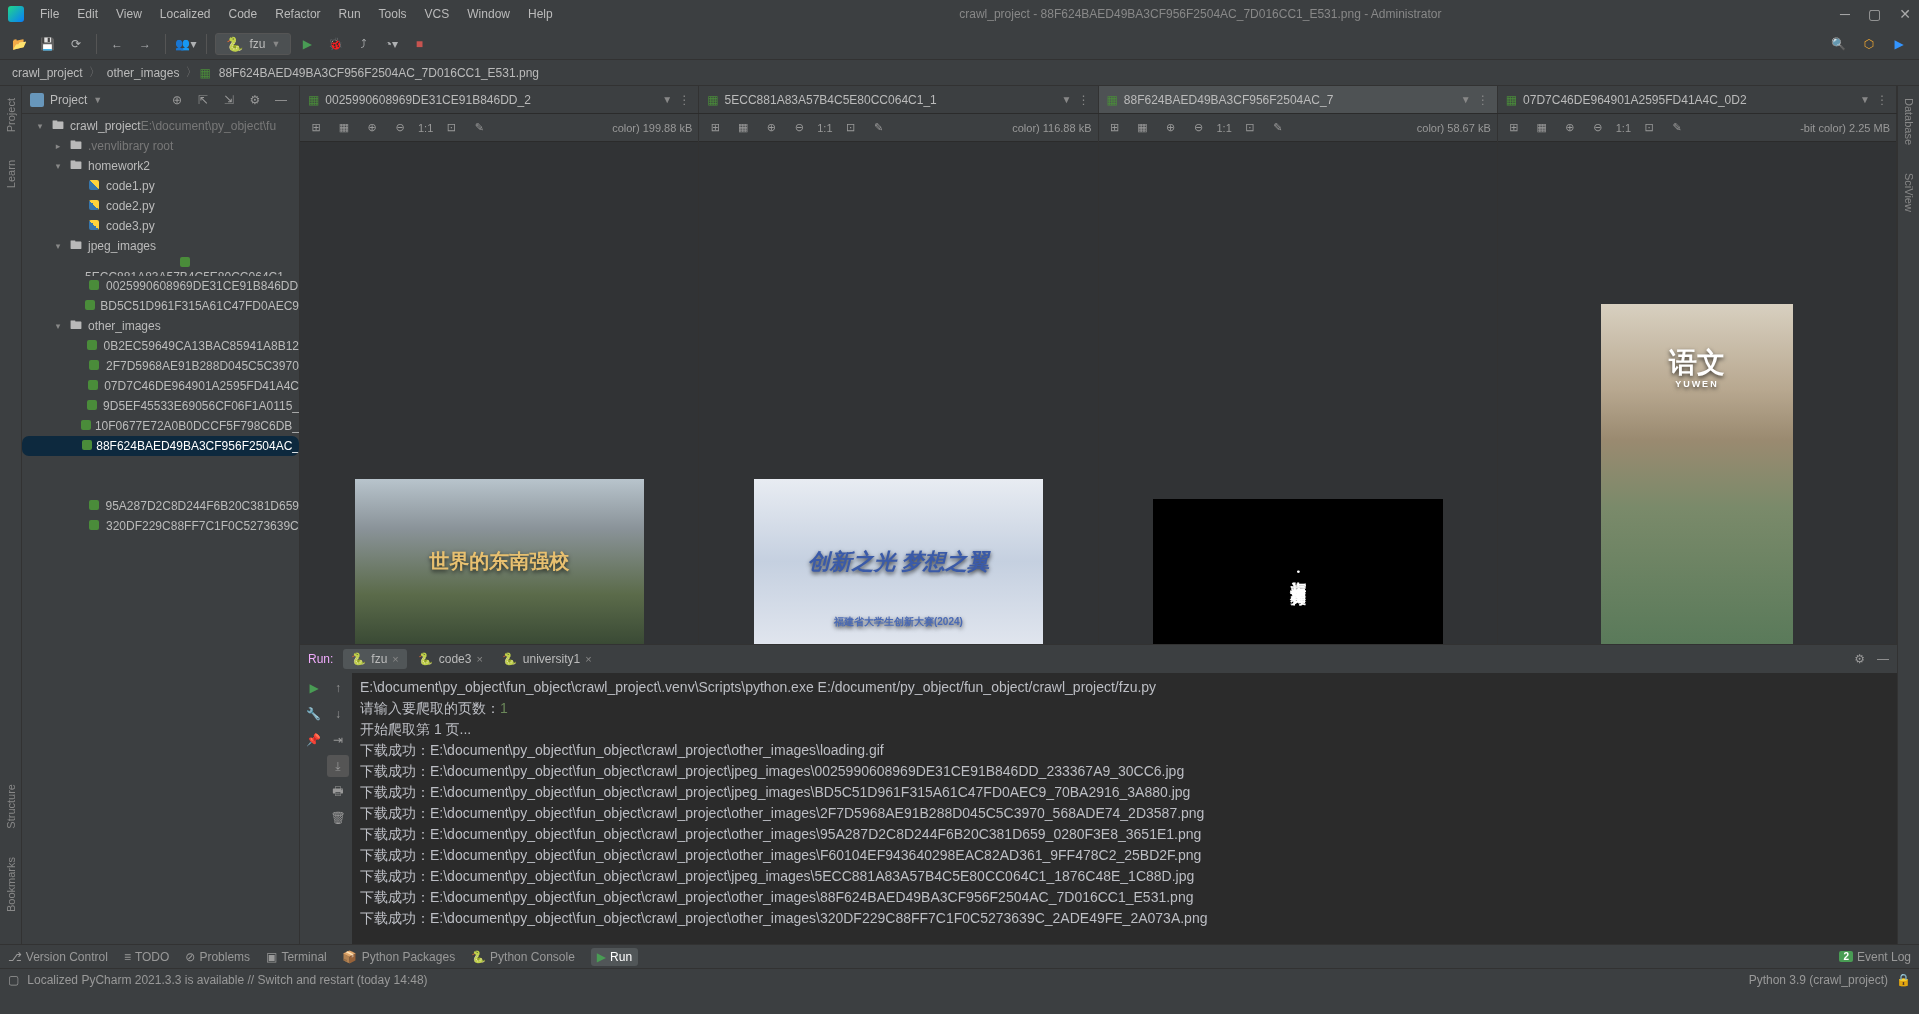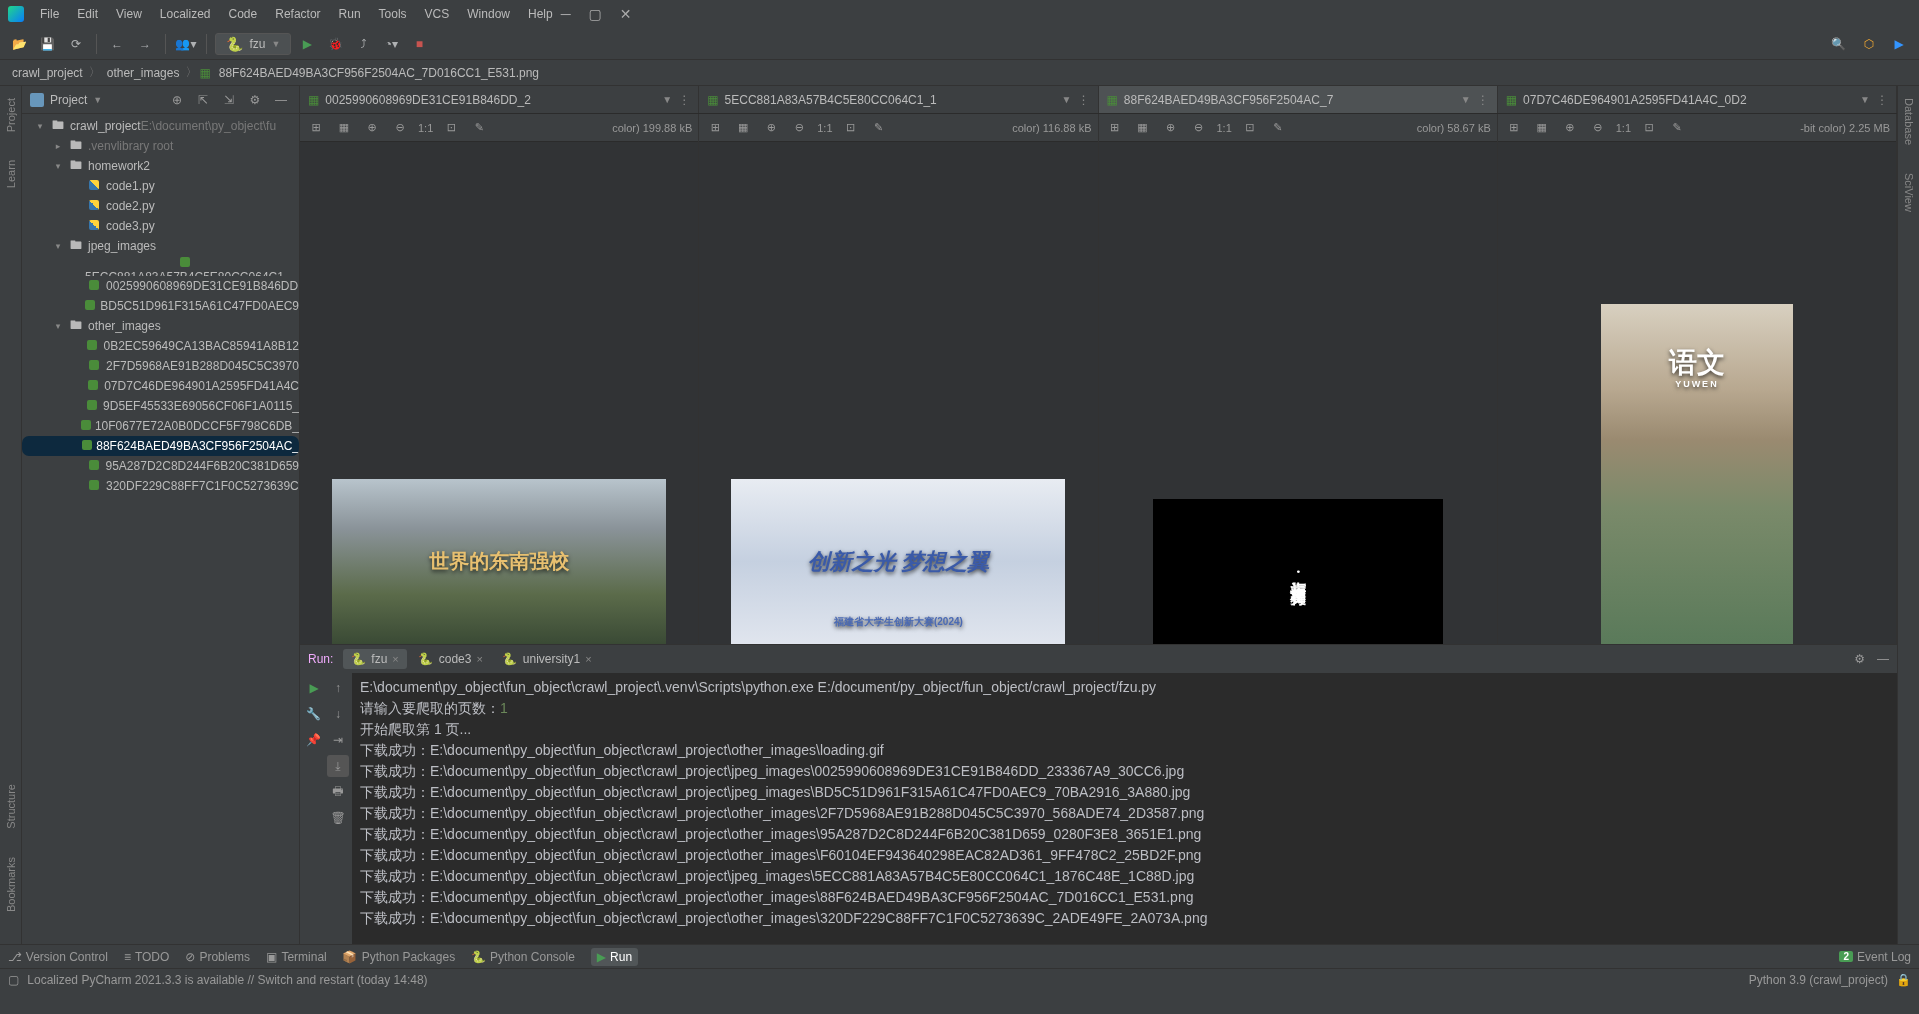--- a/index.html
+++ b/index.html
@@ -45,21 +45,21 @@
 .ed-tab .tab-name { white-space:nowrap; overflow:hidden; text-overflow:ellipsis; flex:1; font-size:12px; color:#bbb; }
 .ed-tab .chev { color:#888; font-size:10px; }
 .ed-tab .dots { color:#888; cursor:pointer; }
 .img-viewers { flex:1; display:flex; overflow:hidden; }
 .img-pane { flex:1; border-right:1px solid #323232; display:flex; flex-direction:column; background:#313335; position:relative; }
 .img-toolbar { height:28px; background:#3c3f41; border-bottom:1px solid #2b2b2b; display:flex; align-items:center; padding:0 6px; gap:8px; font-size:11px; color:#999; }
 .img-toolbar .itb-btn { width:20px; height:20px; display:flex; align-items:center; justify-content:center; cursor:pointer; }
 .img-toolbar .info { margin-left:auto; white-space:nowrap; }
 .img-canvas { flex:1; display:flex; align-items:flex-end; justify-content:center; background:#313335; overflow:hidden; }
 .fake-img { max-width:100%; max-height:100%; display:flex; align-items:center; justify-content:center; font-size:14px; color:#fff; text-align:center; position:relative; }
-.fake-img.landscape { width:334px; height:165px; }
+.fake-img.landscape { width:289px; height:165px; }
 .fake-img.portrait { width:192px; height:340px; }
 .fake-img.black { width:290px; height:145px; background:#000; color:#fff; }
 .fake-img .overlay-text { position:absolute; font-weight:bold; text-shadow:0 2px 4px rgba(0,0,0,0.7); }
 .run-panel { height:300px; background:#2b2b2b; border-top:1px solid #323232; display:flex; flex-direction:column; }
 .run-tabs { height:28px; background:#3c3f41; display:flex; align-items:center; padding:0 8px; gap:4px; }
 .run-tabs .run-label { color:#f0abfc; margin-right:6px; }
 .run-tab { display:flex; align-items:center; gap:5px; padding:3px 8px; border-radius:3px; cursor:pointer; }
 .run-tab.active { background:#515658; }
 .run-tab .close { color:#888; font-size:11px; }
 .run-tabs .spacer { flex:1; }
@@ -90,20 +90,21 @@
     <div class="menu-item">View</div>
     <div class="menu-item">Localized</div>
     <div class="menu-item">Code</div>
     <div class="menu-item">Refactor</div>
     <div class="menu-item">Run</div>
     <div class="menu-item">Tools</div>
     <div class="menu-item">VCS</div>
     <div class="menu-item">Window</div>
     <div class="menu-item">Help</div>
   </div>
+  <div class="title">crawl_project - 88F624BAED49BA3CF956F2504AC_7D016CC1_E531.png - Administrator</div>
   <div class="win-controls">
     <span>─</span>
     <span>▢</span>
     <span>✕</span>
   </div>
 </div>
 
 <div class="toolbar">
   <div class="tb-btn">📂</div>
   <div class="tb-btn">💾</div>
@@ -244,21 +245,21 @@
         <div class="tree-row" style="padding-left: 48px;">
           <span class="arrow"></span>
           <span class="f-icon img"></span>
           <span>10F0677E72A0B0DCCF5F798C6DB_</span>
         </div>
         <div class="tree-row selected" style="padding-left: 48px;">
           <span class="arrow"></span>
           <span class="f-icon img"></span>
           <span>88F624BAED49BA3CF956F2504AC_</span>
         </div>
-        <div class="tree-row" style="padding-left: 48px;">
+        <div class="tree-row" style="padding-left: 48px; margin-top: 40px;">
           <span class="arrow"></span>
           <span class="f-icon img"></span>
           <span>95A287D2C8D244F6B20C381D659</span>
         </div>
         <div class="tree-row" style="padding-left: 48px; text-align: right;">
           <span class="arrow"></span>
           <span class="f-icon img"></span>
           <span>320DF229C88FF7C1F0C5273639C</span>
         </div>
       </div>

